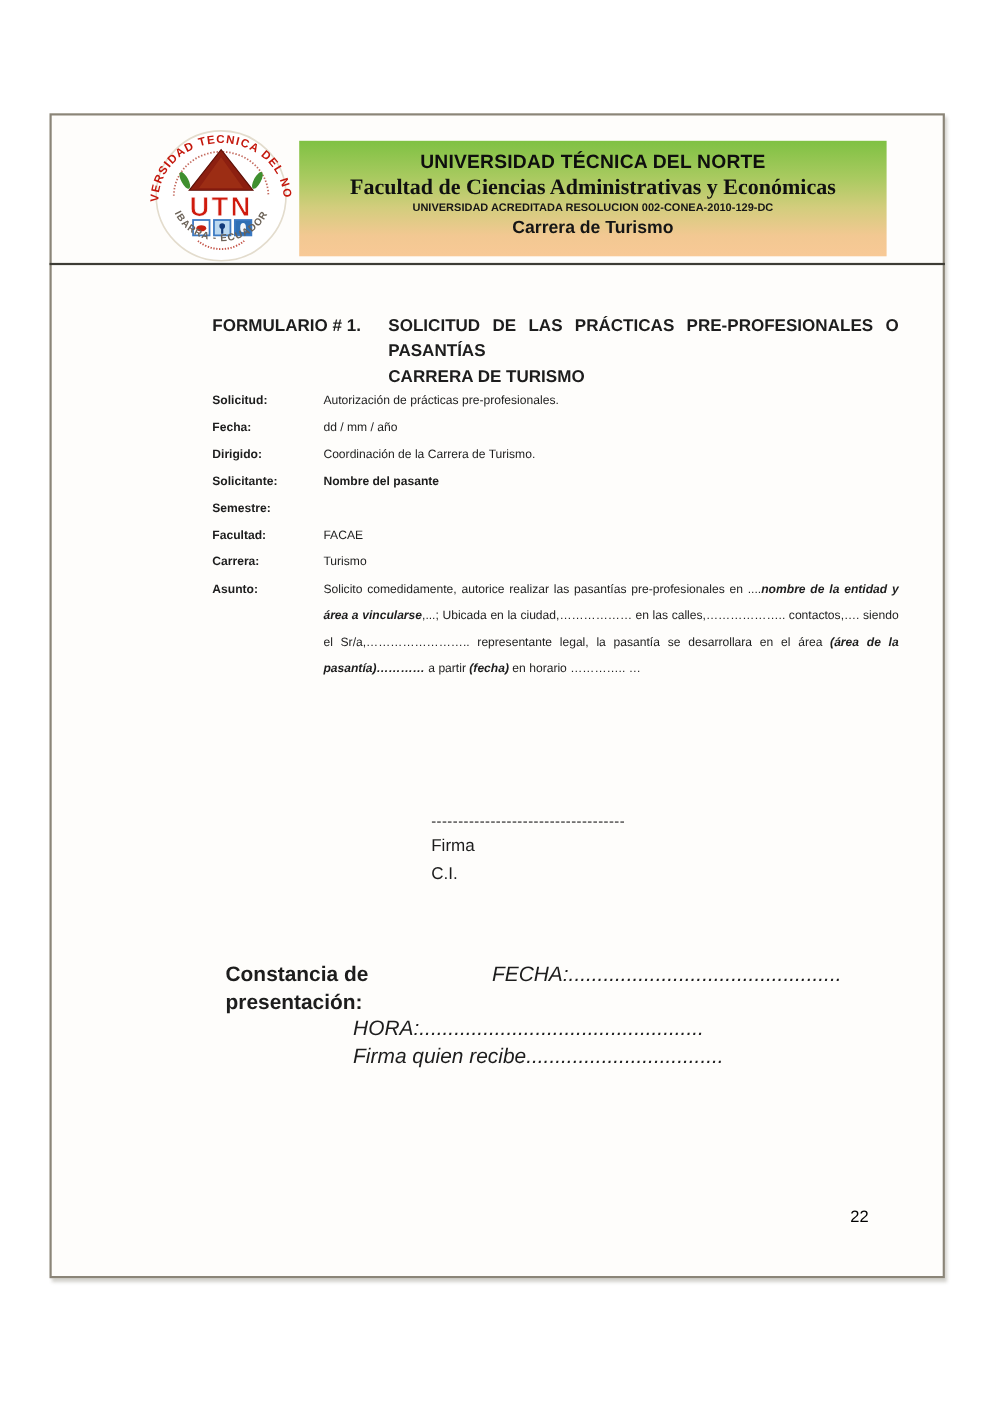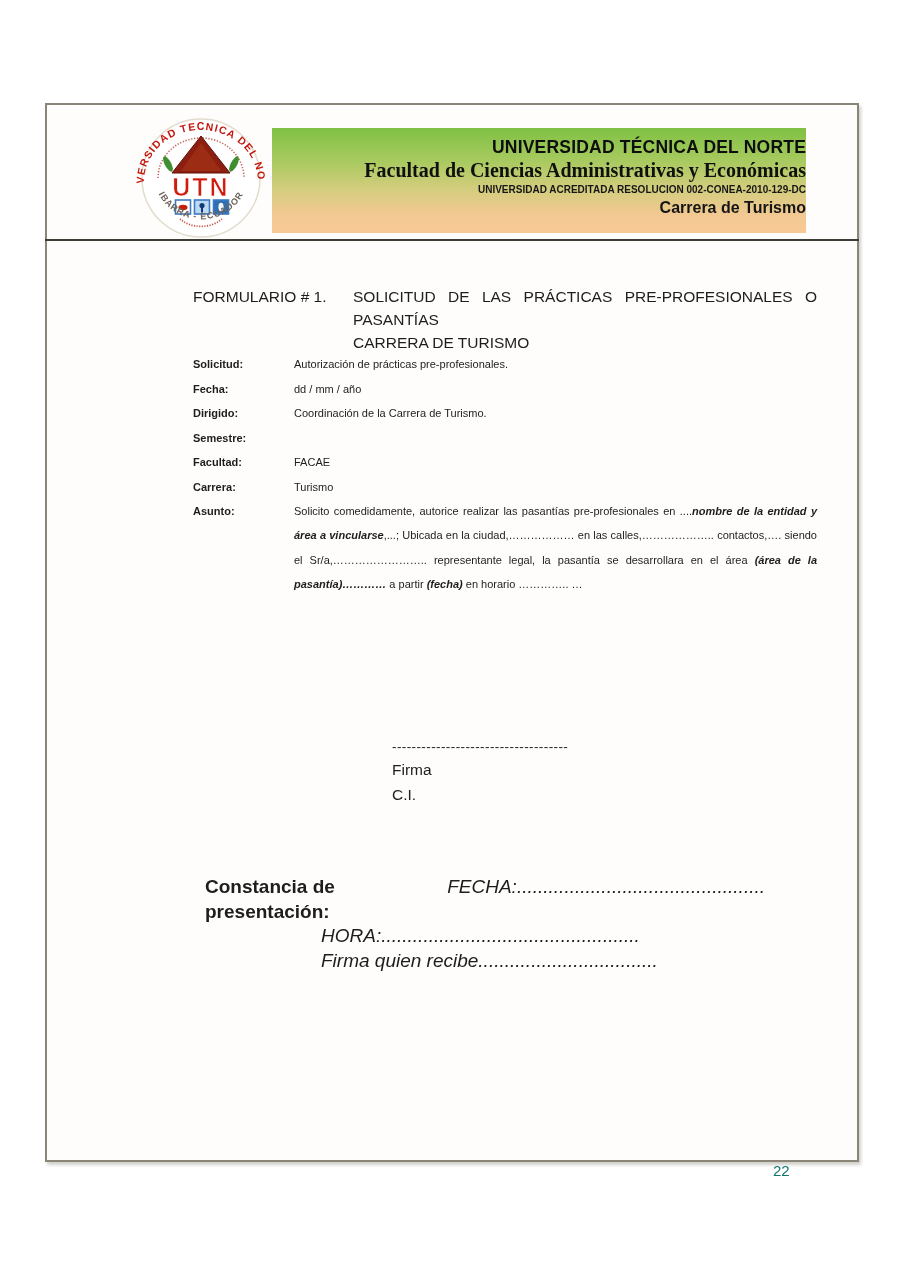--- a/index.html
+++ b/index.html
@@ -11,32 +11,32 @@
     background:#fefdfb; border:2px solid #8b8578;
     box-shadow:2px 3px 3px rgba(90,85,70,.28);
   }
 
   
   .logo { position:absolute; left:84px; top:11px; width:140px; height:124px; }
 
   .banner {
     position:absolute; left:225px; top:23px; width:534px; height:105px;
     background:linear-gradient(180deg,#7fc143 0%, #a9ca60 32%, #d3cd7d 58%, #f2c892 82%, #f8c996 100%);
-    text-align:right; padding-top:9px;
+    text-align:center; padding-top:9px;
   }
   .banner-l1 { font-size:17.5px; font-weight:bold; color:#0e0e0e; letter-spacing:.2px; }
   .banner-l2 { font-family:"Liberation Serif", serif; font-size:20px; font-weight:bold; color:#101010; margin-top:1px; }
   .banner-l3 { font-size:10px; font-weight:bold; color:#161616; margin-top:2px; }
   .banner-l4 { font-size:16px; font-weight:bold; color:#151515; margin-top:4px; }
 
   .header-divider { position:absolute; left:-2px; right:-2px; top:134px; border-top:2px solid #3d3c35; }
 
   
   .doc-title { position:absolute; left:146px; top:180px; width:624px; display:flex; line-height:23px;
-               font-weight:normal; font-size:15.5px; }
+               font-weight:bold; font-size:15.5px; }
   .doc-title .t-label { flex:0 0 160px; }
   .doc-title .t-body  { flex:1; }
   .doc-title .t-line1 { display:block; text-align:justify; text-align-last:justify; }
   .doc-title .t-line2 { display:block; margin-top:0; }
 
   .fields { position:absolute; left:146px; top:247px; width:624px; font-size:11px; }
   .f-row { display:flex; line-height:24.5px; }
   .f-label { flex:0 0 101px; font-weight:bold; }
   .f-value { flex:1; white-space:pre; }
   .f-value.bold { font-weight:bold; }
@@ -46,21 +46,21 @@
   .signature { position:absolute; left:345px; top:631px; font-size:15.5px; line-height:24.5px; }
   .sig-dashes { font-size:13.5px; letter-spacing:.4px; line-height:22px; }
 
   .constancia { position:absolute; left:158px; top:770px; width:560px; font-size:19px; line-height:24.5px; }
   .c-row1 { display:flex; }
   .c-label { font-weight:bold; }
   .c-ital  { font-style:italic; }
   .c-row1 .c-ital { margin-left:7px; }
   .c-indent { margin-left:116px; }
 
-  .page-number { position:absolute; left:726px; top:1057px; font-size:15px; color:#0f766e; }
+  .page-number { position:absolute; left:726px; top:993px; font-size:15px; color:#000000; }
 </style>
 </head>
 <body>
 
 <div class="page-frame">
 
   <svg class="logo" viewBox="0 0 140 124">
     <defs>
       <path id="arcTop" d="M 13 66 A 57 52 0 1 1 127 66" fill="none"></path>
       <path id="arcBottom" d="M 25 70 A 46 42 0 0 0 115 70" fill="none"></path>
@@ -114,20 +114,24 @@
     </div>
     <div class="f-row">
       <span class="f-label">Fecha:</span>
       <span class="f-value">dd / mm / año</span>
     </div>
     <div class="f-row">
       <span class="f-label">Dirigido:</span>
       <span class="f-value">Coordinación de la Carrera de Turismo.</span>
     </div>
     <div class="f-row">
+      <span class="f-label">Solicitante:</span>
+      <span class="f-value bold">Nombre del pasante</span>
+    </div>
+    <div class="f-row">
       <span class="f-label">Semestre:</span>
       <span class="f-value"></span>
     </div>
     <div class="f-row">
       <span class="f-label">Facultad:</span>
       <span class="f-value">FACAE</span>
     </div>
     <div class="f-row">
       <span class="f-label">Carrera:</span>
       <span class="f-value">Turismo</span>

